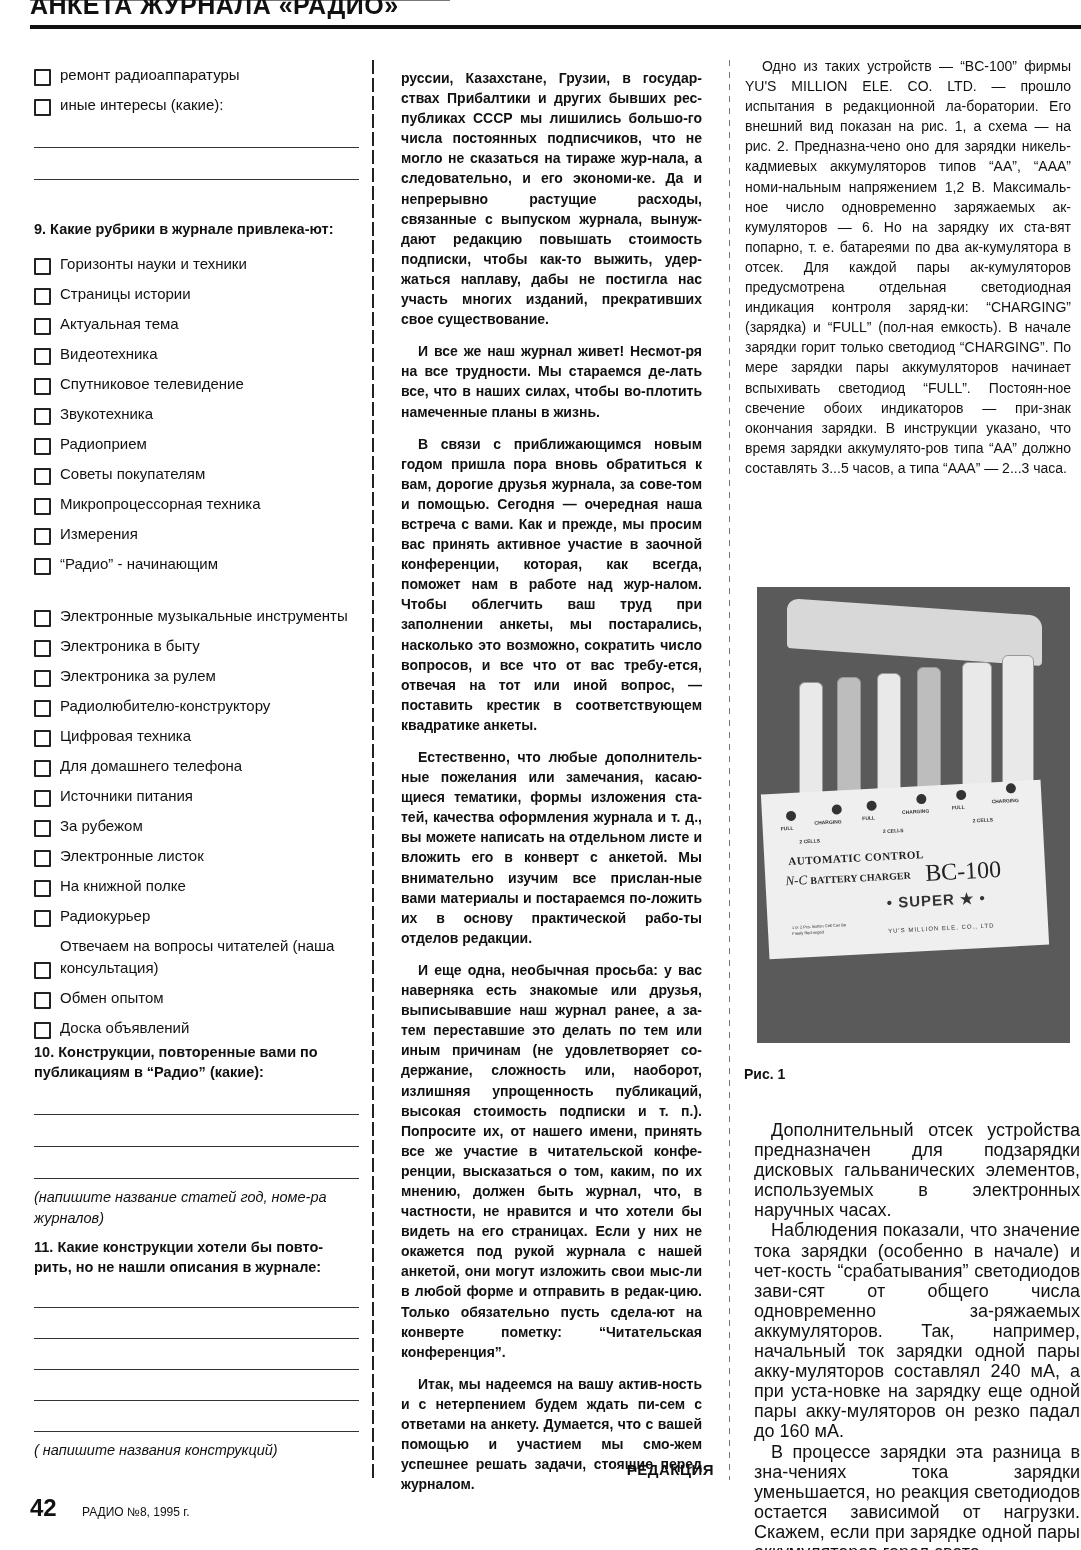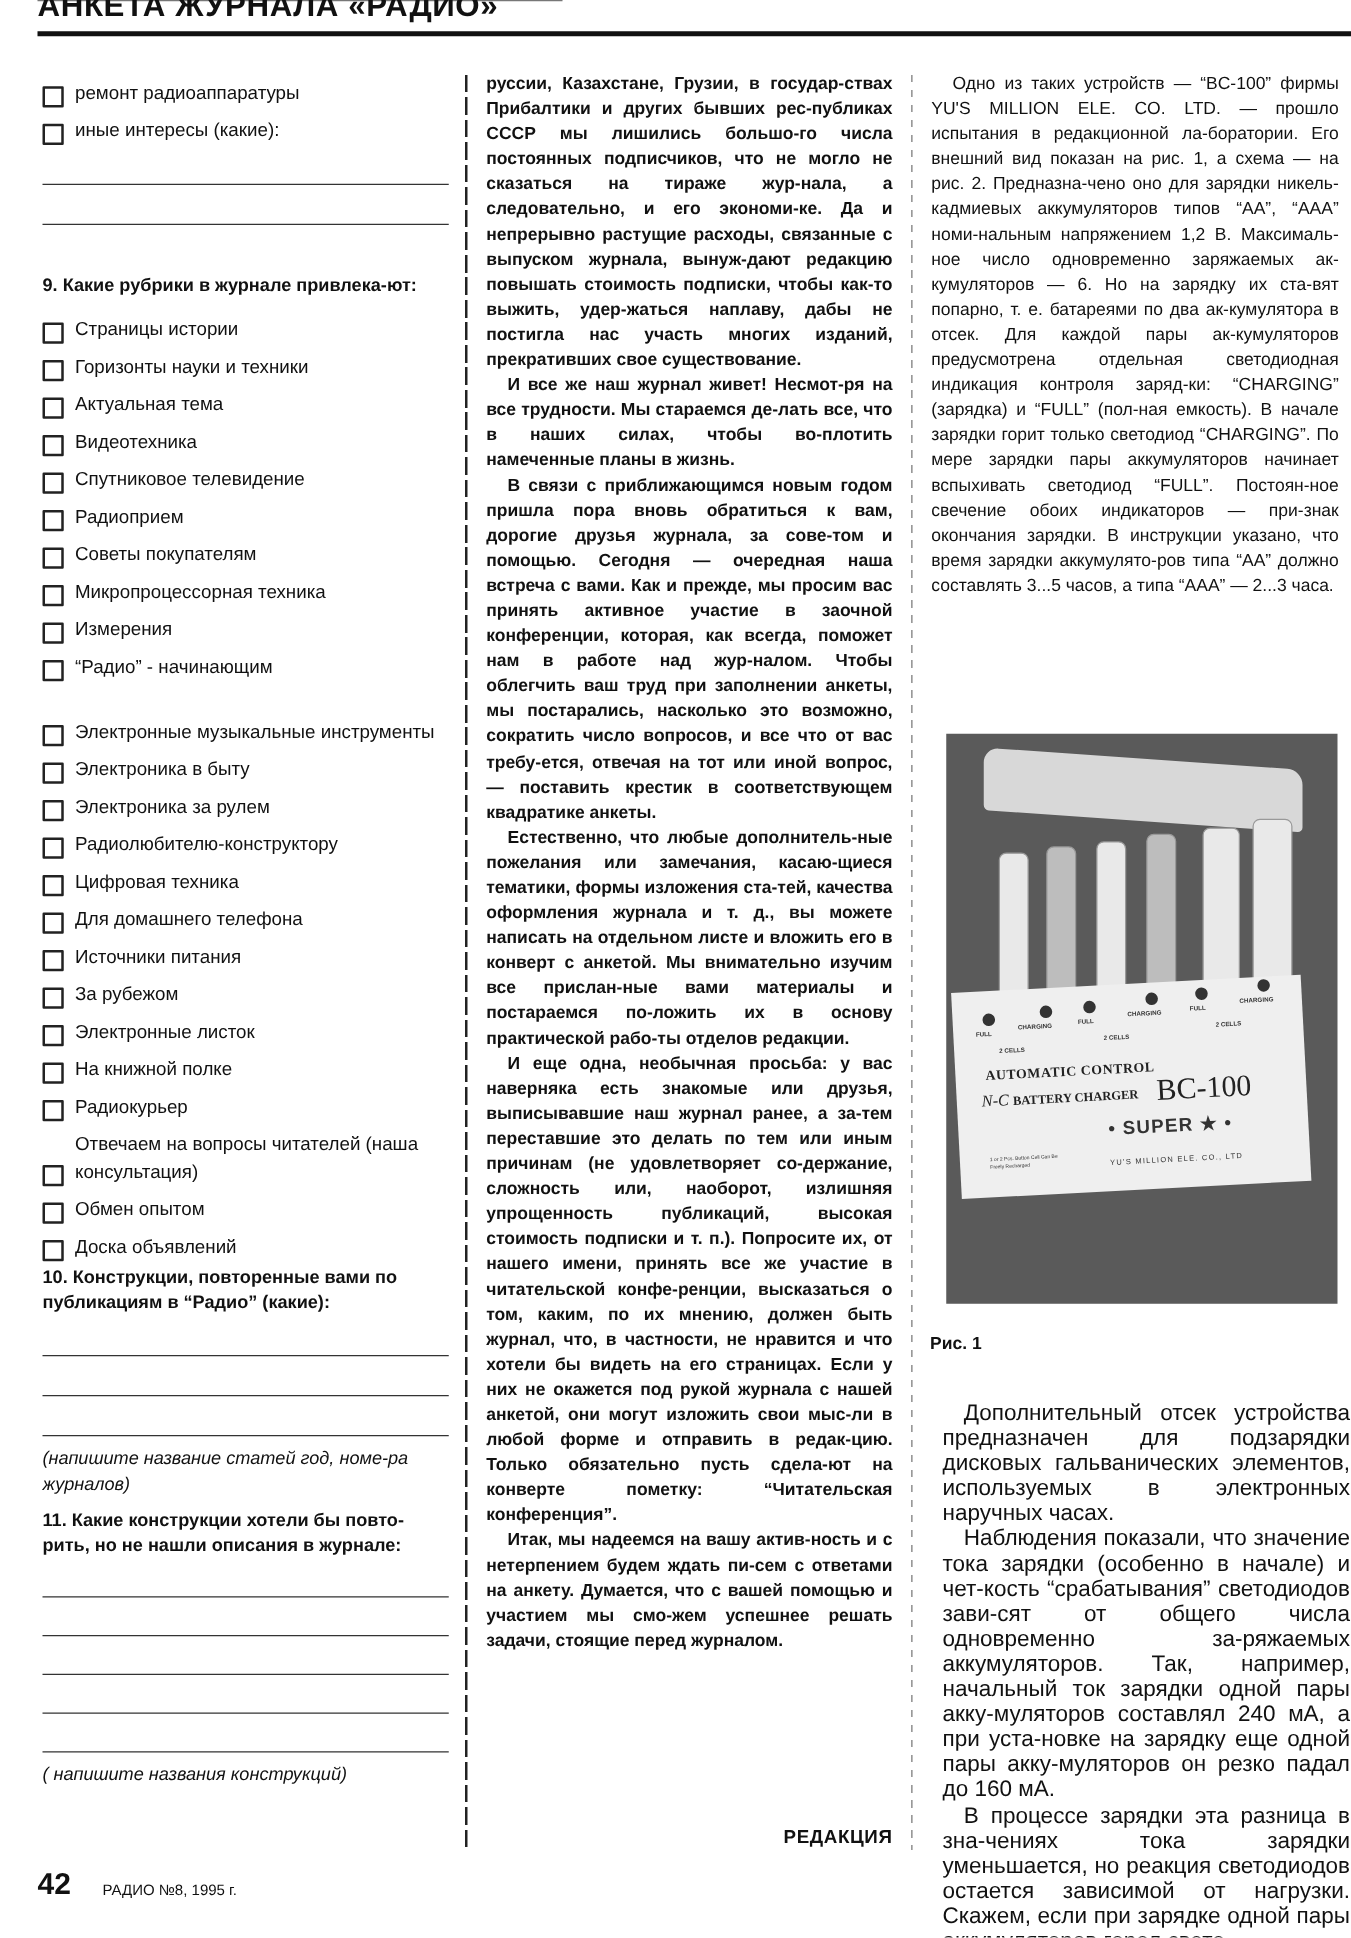--- a/index.html
+++ b/index.html
@@ -13,21 +13,21 @@
   .cb-row { display: flex; align-items: flex-end; font-size: 15px; line-height: 22px; height: 30px; }
   .cb-row.two-line { height: 52px; }
   .cb { flex: 0 0 auto; width: 13px; height: 13px; border: 2px solid #222; margin-top: 1px; margin-right: 9px; border-radius: 1px; }
   .cb-label { flex: 1; }
   .blank-line { height: 1px; background: #333; margin: 0; }
   .q-title { font-weight: bold; font-size: 14.5px; line-height: 20px; }
   .hint { font-style: italic; font-size: 14.5px; line-height: 21px; }
 
   
   .col-mid { position: absolute; left: 389px; top: 56px; width: 325px; font-weight: bold; font-size: 14px; line-height: 20.1px; text-align: justify; }
-  .col-mid p { margin: 0; text-indent: 17px; }
+  .col-mid p { margin: 12px; text-indent: 17px; }
   .col-mid p.first { text-indent: 0; }
   .signature { position: absolute; right: 0; top: 1404px; font-weight: bold; font-size: 15px; letter-spacing: 0.5px; margin-left: 41px; }
   .vrule { position: absolute; width: 2px; top: 60px; background: repeating-linear-gradient(#222 0 14px, transparent 14px 18px); }
 
   
   .col-right { position: absolute; left: 745px; top: 56px; width: 326px; font-size: 14px; line-height: 20.1px; text-align: justify; }
   .col-right p { margin: 0; text-indent: 17px; }
   .figure { position: absolute; left: 757px; top: 587px; width: 313px; height: 456px; background: #5a5a5a; overflow: hidden; }
   .fig-caption { position: absolute; left: 744px; top: 1066px; font-weight: bold; font-size: 14px; }
   .col-right2 { position: absolute; left: 754px; top: 1120px; width: 326px; font-size: 18px; line-height: 20.1px; text-align: justify; }
@@ -70,37 +70,41 @@
   <div style="height:31px"></div>
   <div class="blank-line"></div>
   <div style="height:31px"></div>
   <div class="blank-line"></div>
   <div style="height:39px"></div>
 
   <div class="q-title" style="margin-bottom:6px">9. Какие рубрики в журнале привлека-ют:</div>
   <div id="q9-list">
       <div class="cb-row">
         <span class="cb"></span>
+        <span class="cb-label">Горизонты науки и техники</span>
+      </div>
+      <div class="cb-row">
+        <span class="cb"></span>
         <span class="cb-label">Страницы истории</span>
       </div>
       <div class="cb-row">
         <span class="cb"></span>
-        <span class="cb-label">Горизонты науки и техники</span>
-      </div>
-      <div class="cb-row">
-        <span class="cb"></span>
         <span class="cb-label">Актуальная тема</span>
       </div>
       <div class="cb-row">
         <span class="cb"></span>
         <span class="cb-label">Видеотехника</span>
       </div>
       <div class="cb-row">
         <span class="cb"></span>
         <span class="cb-label">Спутниковое телевидение</span>
+      </div>
+      <div class="cb-row">
+        <span class="cb"></span>
+        <span class="cb-label">Звукотехника</span>
       </div>
       <div class="cb-row">
         <span class="cb"></span>
         <span class="cb-label">Радиоприем</span>
       </div>
       <div class="cb-row">
         <span class="cb"></span>
         <span class="cb-label">Советы покупателям</span>
       </div>
       <div class="cb-row">

